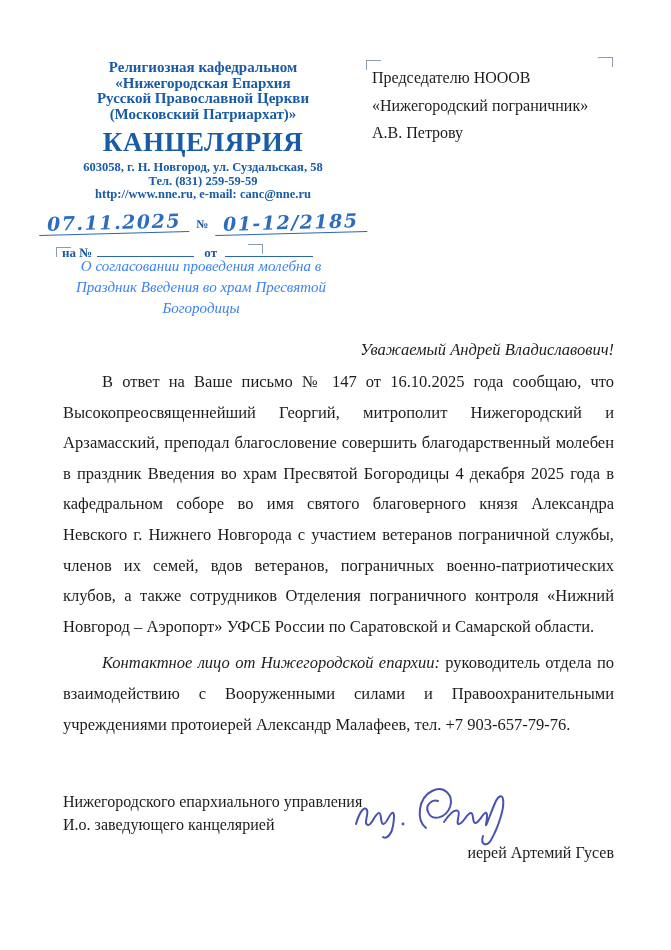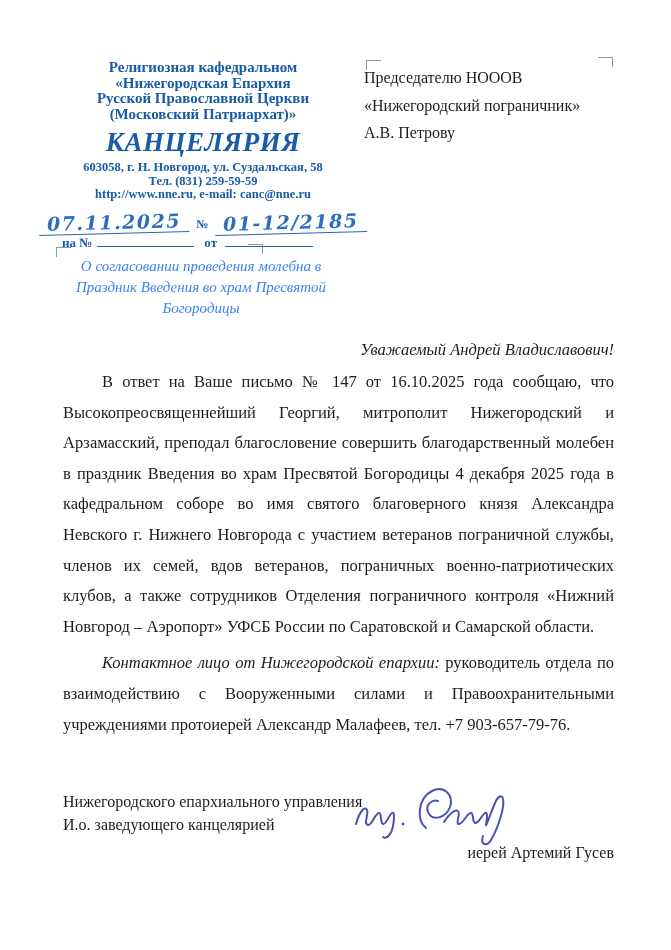--- a/index.html
+++ b/index.html
@@ -13,50 +13,50 @@
   }
 
   
   .letterhead {
     position: absolute; left: 38px; top: 60px; width: 330px;
     text-align: center; color: #185ba7;
   }
   .org-line { font-weight: bold; font-size: 15px; line-height: 15.5px; }
   .dept {
     font-weight: bold; font-size: 27px; line-height: 30px;
-    letter-spacing: 0.5px; margin-top: 5px; font-style: italic;
+    letter-spacing: 0.5px; margin-top: 5px;
   }
   .addr-line { font-weight: bold; font-size: 12.5px; line-height: 13.5px; }
   .addr-block { margin-top: 4px; }
 
   .reg-row {
     display: flex; justify-content: center; align-items: flex-end;
     gap: 7px; margin-top: 4px; height: 28px;
   }
   .hw {
     font-family: "DejaVu Serif", serif; font-style: italic;
     font-size: 19px; line-height: 20px; color: #2e6cc0;
     border-bottom: 1.5px solid #2b65b0;
     padding: 0 8px 1px 8px;
     transform: rotate(-1.5deg);
     letter-spacing: 1.5px; white-space: nowrap; font-weight: bold;
   }
   .no-sign { font-size: 12px; font-weight: bold; padding-bottom: 2px; }
 
   .na-row {
-    margin-top: 0; font-size: 13px; font-weight: bold;
+    margin-top: 10px; font-size: 13px; font-weight: bold;
     text-align: left; padding-left: 24px; color: #185ba7;
   }
   .blank { display: inline-block; border-bottom: 1.2px solid #2b65b0; height: 12px; }
   .blank.b1 { width: 97px; margin: 0 10px 0 5px; }
   .blank.b2 { width: 88px; margin-left: 8px; }
 
   
   .addressee {
-    position: absolute; left: 364px; top: 64px; width: 238px;
+    position: absolute; left: 372px; top: 64px; width: 238px;
     font-size: 16px; line-height: 27.5px; color: #1d1d1d;
   }
 
   
   .corner { position: absolute; width: 14px; height: 9px; border-top: 1px solid #8a9cb0; }
   .corner.tl { border-left: 1px solid #8a9cb0; }
   .corner.tr { border-right: 1px solid #8a9cb0; }
   #corner-addr-l { left: 366px; top: 60px; }
   #corner-addr-r { left: 598px; top: 57px; }
   #corner-subj-l { left: 56px;  top: 247px; }

